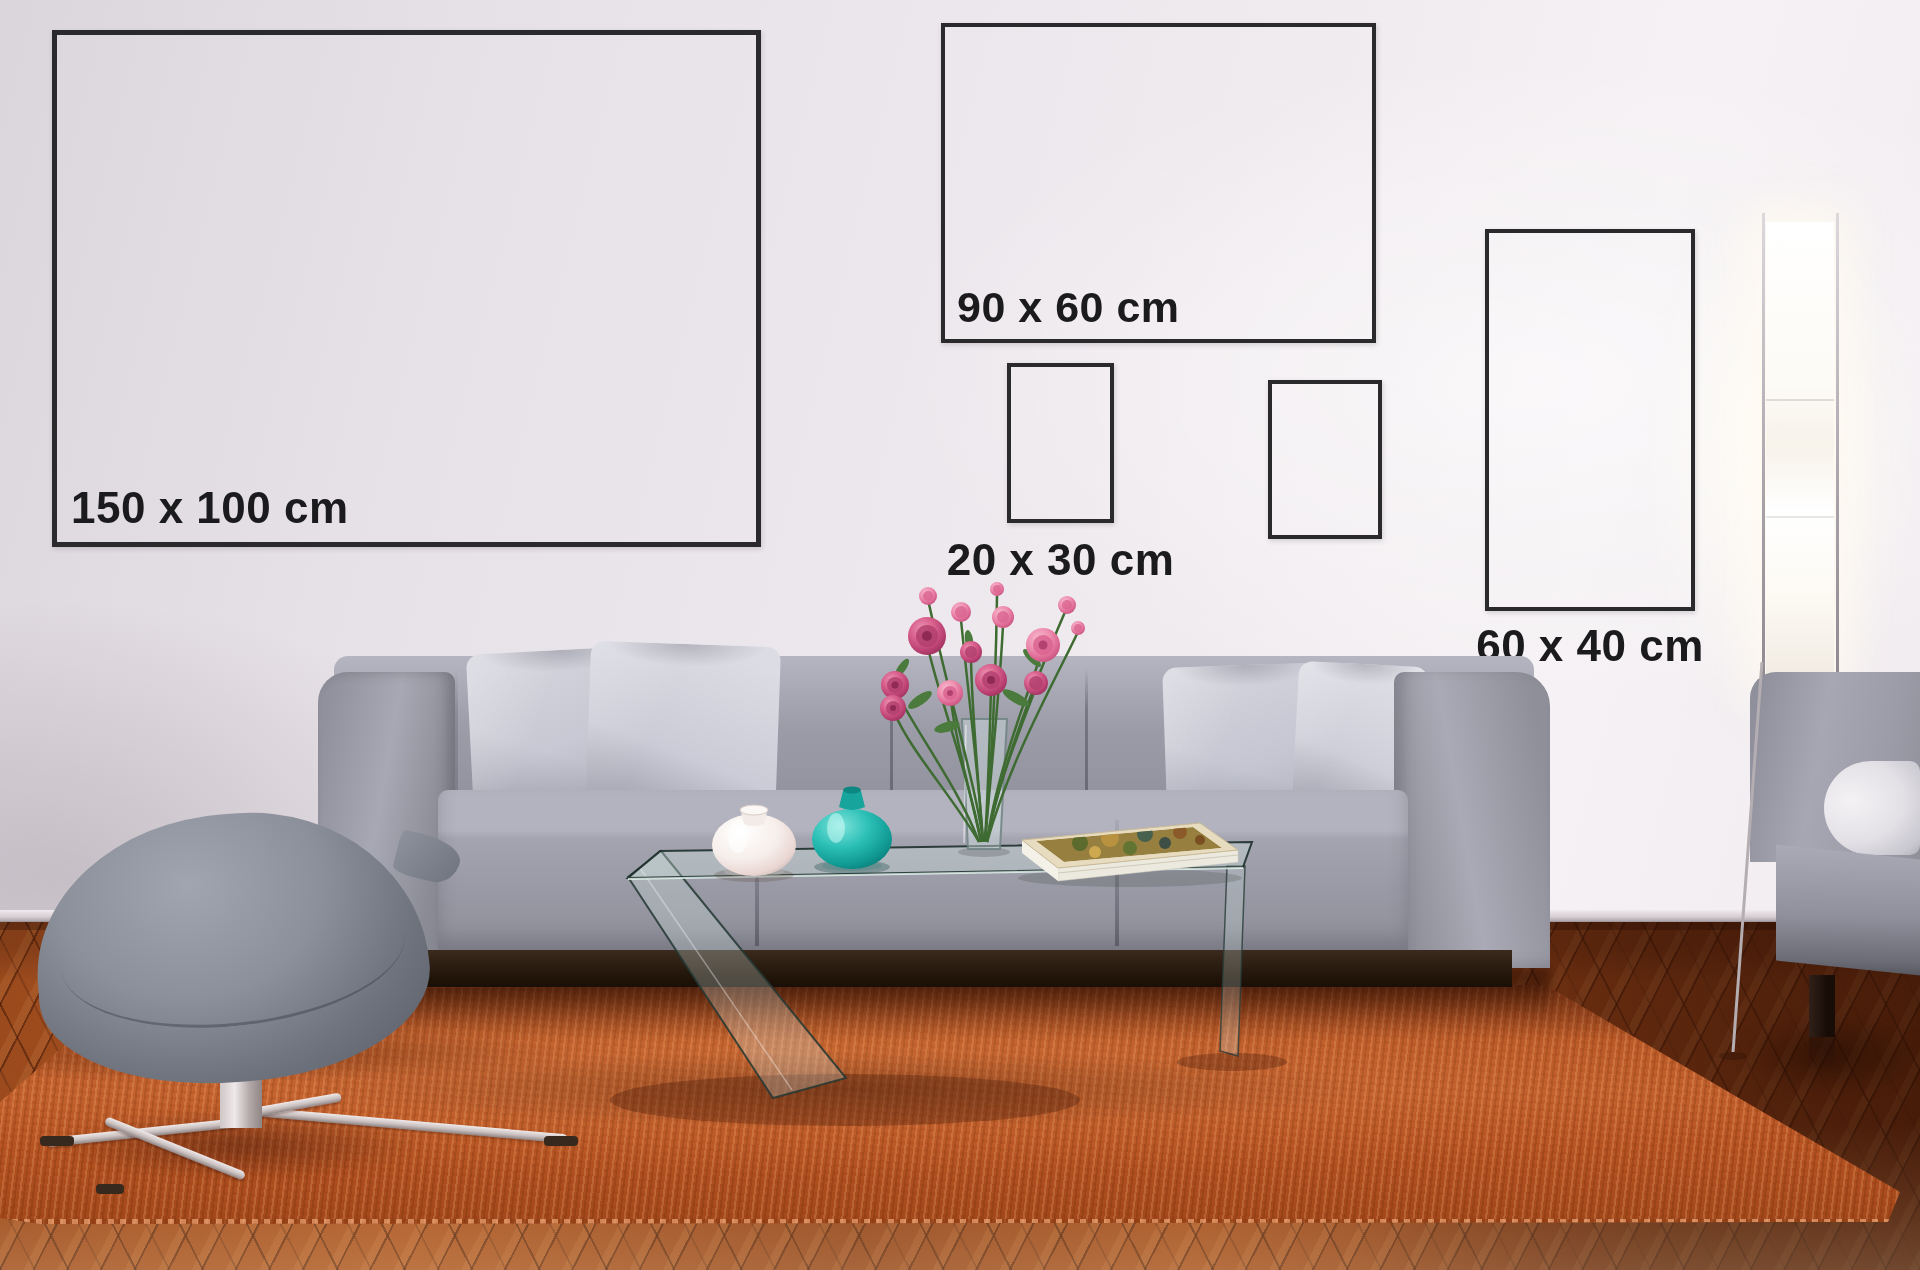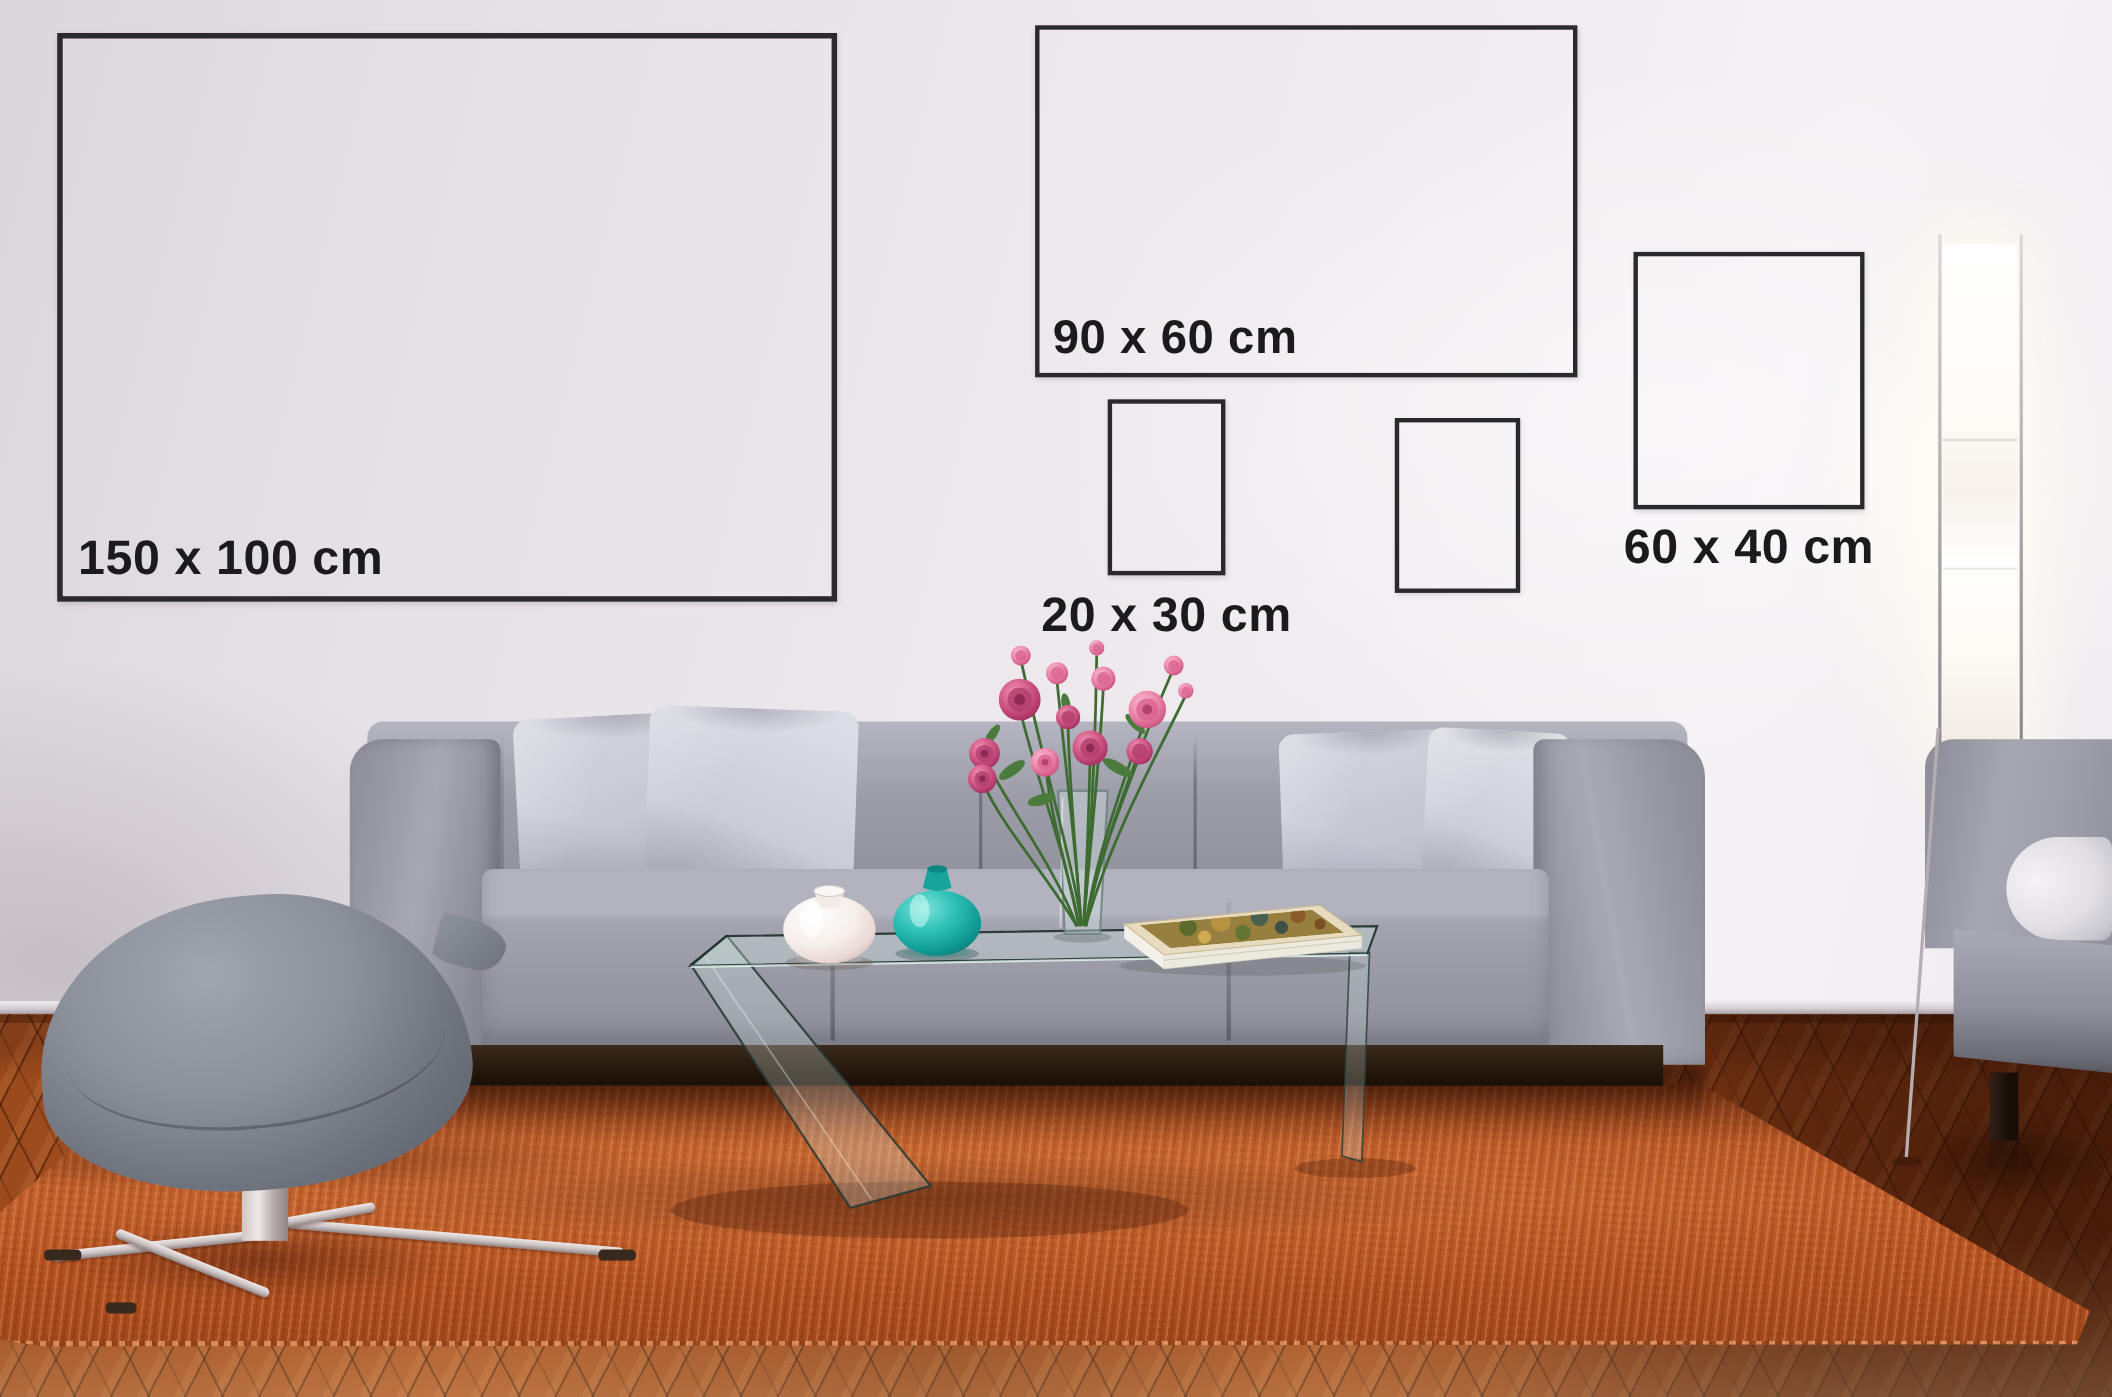--- a/index.html
+++ b/index.html
@@ -28,24 +28,24 @@
       linear-gradient(92deg,#9b4a1d 0%,#aa5523 22%,#8f431a 45%,#a35020 62%,#7e3814 82%,#6f3010 100%);}
   .floor::before{content:'';position:absolute;right:0;top:0;width:560px;height:100%;
     background:linear-gradient(90deg, rgba(40,12,4,0), rgba(40,12,4,.38) 55%, rgba(30,8,2,.5));}
   .floor::after{content:'';position:absolute;left:0;bottom:0;width:100%;height:60%;
     background:linear-gradient(180deg, rgba(0,0,0,0) 30%, rgba(255,205,150,.12) 70%, rgba(255,225,180,.22));}
 
   
   .pframe{position:absolute;box-sizing:border-box;border:5px solid var(--frame-border,#2a2a2c);
     box-shadow:1px 2px 5px rgba(60,50,60,.18);}
   .f150{left:52px;top:30px;width:709px;height:517px;}
-  .f90 {left:941px;top:23px;width:493px;height:320px;border-width:4px;}
+  .f90 {left:941px;top:23px;width:435px;height:320px;border-width:4px;}
   .f20 {left:1007px;top:363px;width:107px;height:160px;border-width:4px;}
   .fa4 {left:1268px;top:380px;width:114px;height:159px;border-width:4px;}
-  .f60 {left:1485px;top:229px;width:210px;height:234px;border-width:4px;text-align:center;}
+  .f60 {left:1485px;top:229px;width:210px;height:382px;border-width:4px;text-align:center;}
 
   .plabel{position:absolute;font-weight:700;font-size:44px;letter-spacing:.5px;
     color:var(--label-text,#1b1b1d);white-space:nowrap;line-height:1.12;}
   .l150{left:14px;bottom:10px;}
   .l90 {left:12px;bottom:8px;font-size:43px;}
   .l20 {top:calc(100% + 16px);left:50%;transform:translateX(-50%);text-align:right;}
   .la4 {top:calc(100% + 14px);left:50%;transform:translateX(-50%);text-align:center;font-size:43px;}
   .l60 {top:calc(100% + 14px);left:50%;transform:translateX(-50%);}
 
   

